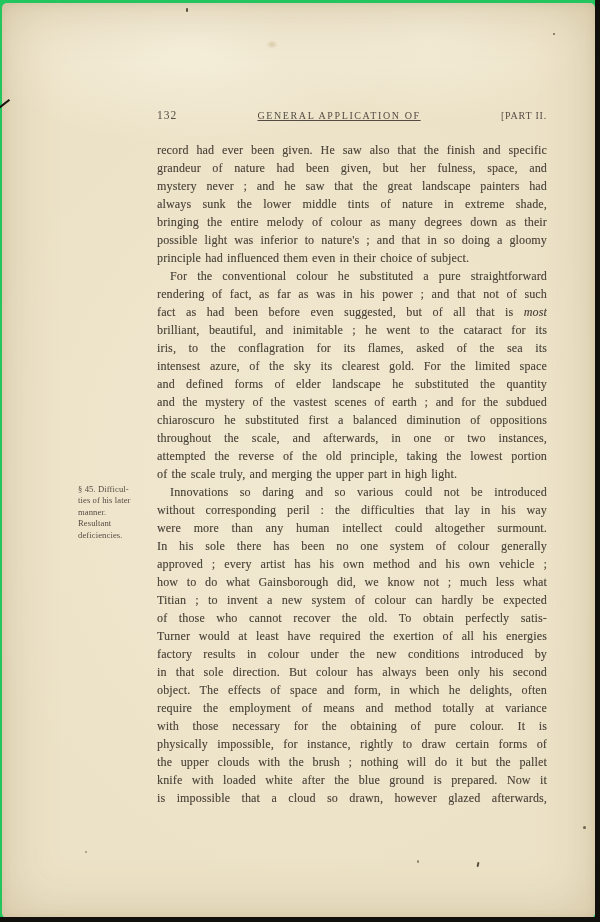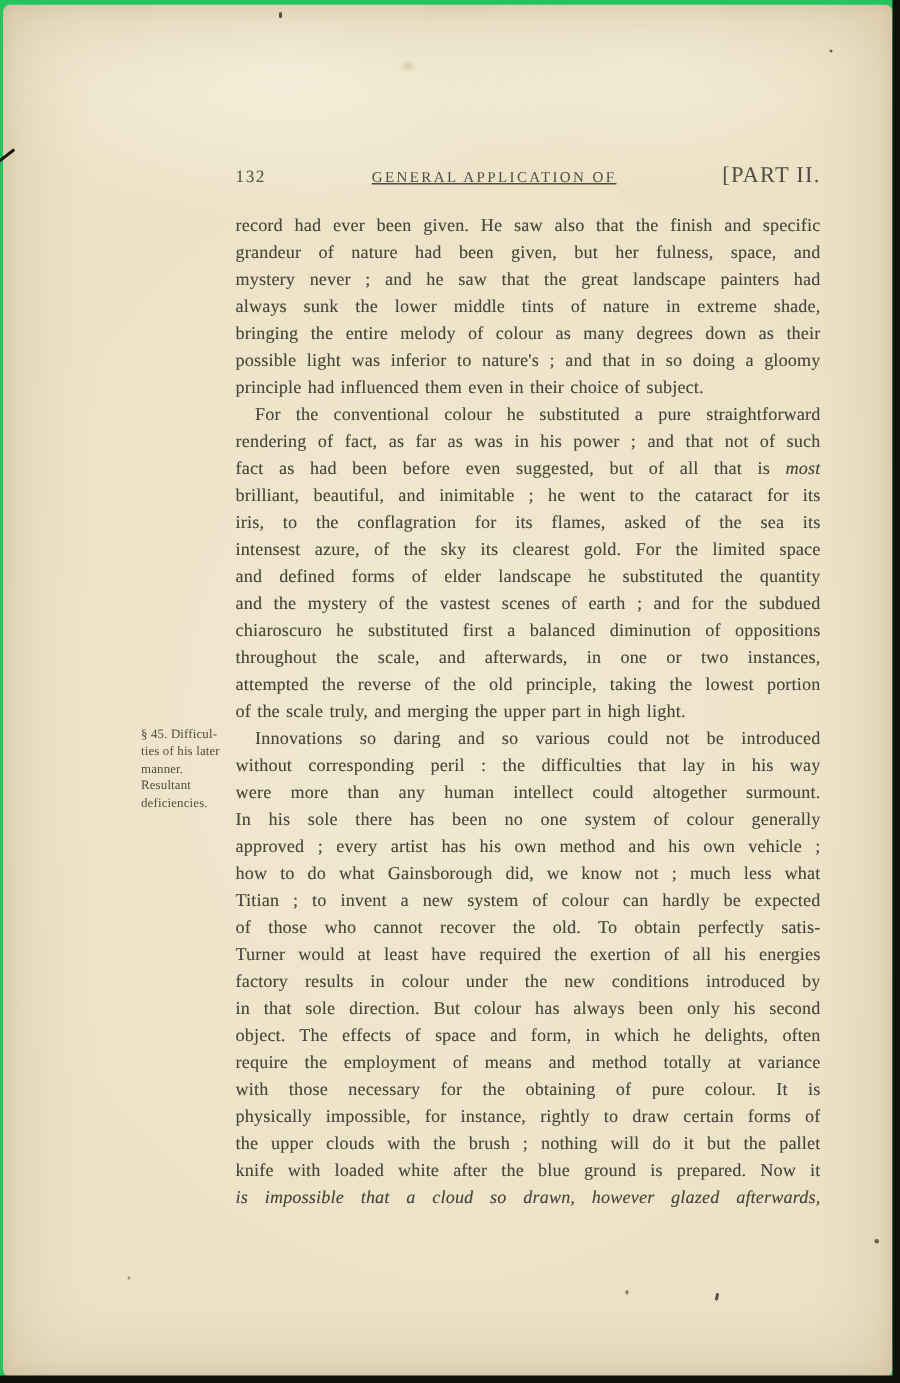--- a/index.html
+++ b/index.html
@@ -30,41 +30,41 @@
   .edge-right{position:absolute;right:0;top:0;width:5px;height:922px;background:var(--edge);}
   .edge-bottom{position:absolute;left:0;bottom:0;width:600px;height:5px;background:var(--edge);}
 
   .header-row{
     position:absolute;left:157px;top:109px;width:390px;
     display:flex;align-items:baseline;
     color:var(--ink-soft);
   }
   .page-number{font-size:11.5px;letter-spacing:1px;}
   .running-title{flex:1;text-align:center;font-size:10px;letter-spacing:1.6px;text-decoration:underline;}
-  .part-label{font-size:15px;letter-spacing:.8px;}
+  .part-label{font-size:10px;letter-spacing:.8px;}
 
   .margin-note{
-    position:absolute;left:94px;top:484px;width:68px;
+    position:absolute;left:78px;top:484px;width:68px;
     font-size:8.6px;line-height:11.4px;color:var(--ink-soft);
     letter-spacing:.1px;
   }
 
   .body-text{
     position:absolute;left:157px;top:141px;width:390px;
     font-size:12px;line-height:18px;color:var(--ink);
     text-shadow:.2px .2px .35px rgba(92,80,58,.4);
     word-spacing:1px;letter-spacing:.15px;
   }
   .line{
     text-align:justify;
     -moz-text-align-last:justify;
     text-align-last:justify;
     height:18px;overflow:hidden;white-space:nowrap;
   }
-  .line.just{white-space:normal;font-style:italic;}
+  .line.just{white-space:normal;}
   .line.last{text-align-last:left;white-space:normal;}
   .line.indent{text-indent:13px;}
   .line em{font-style:italic;}
 
   .speck{position:absolute;pointer-events:none;}
 </style>
 </head>
 <body>
 
 <div class="canvas">

